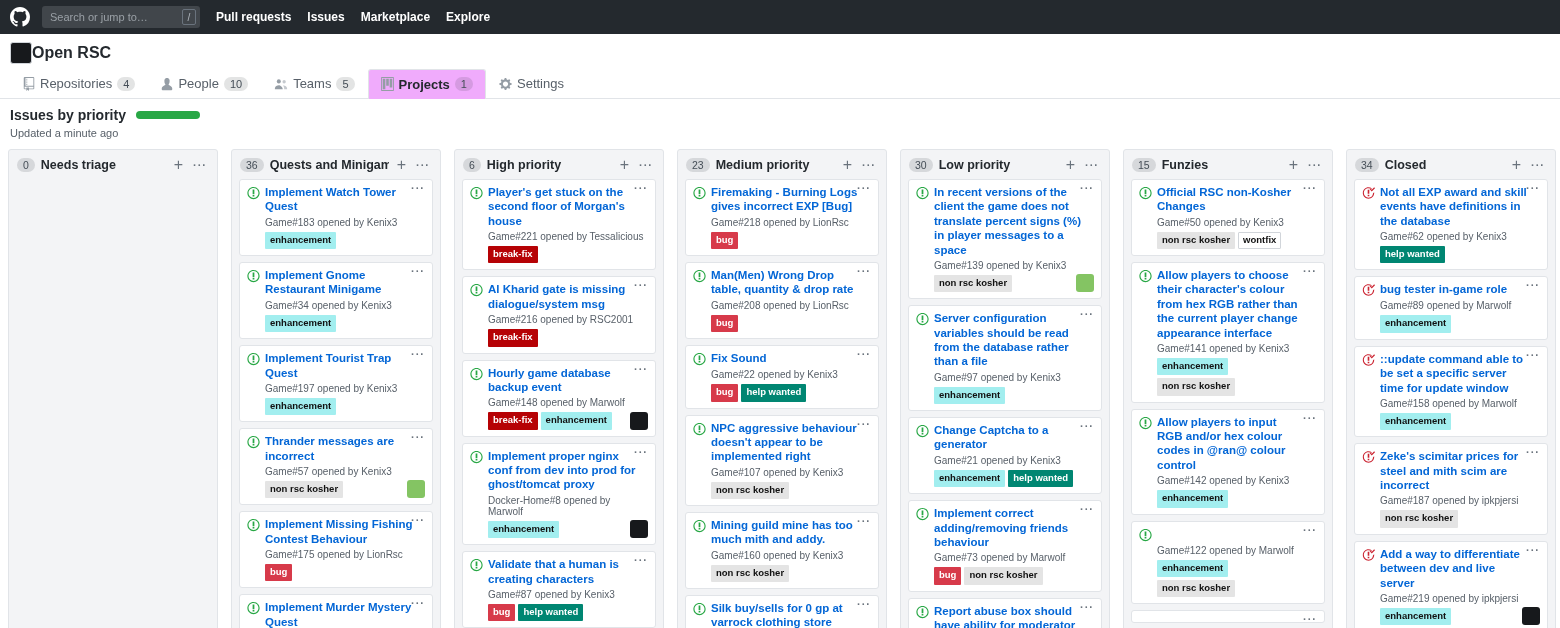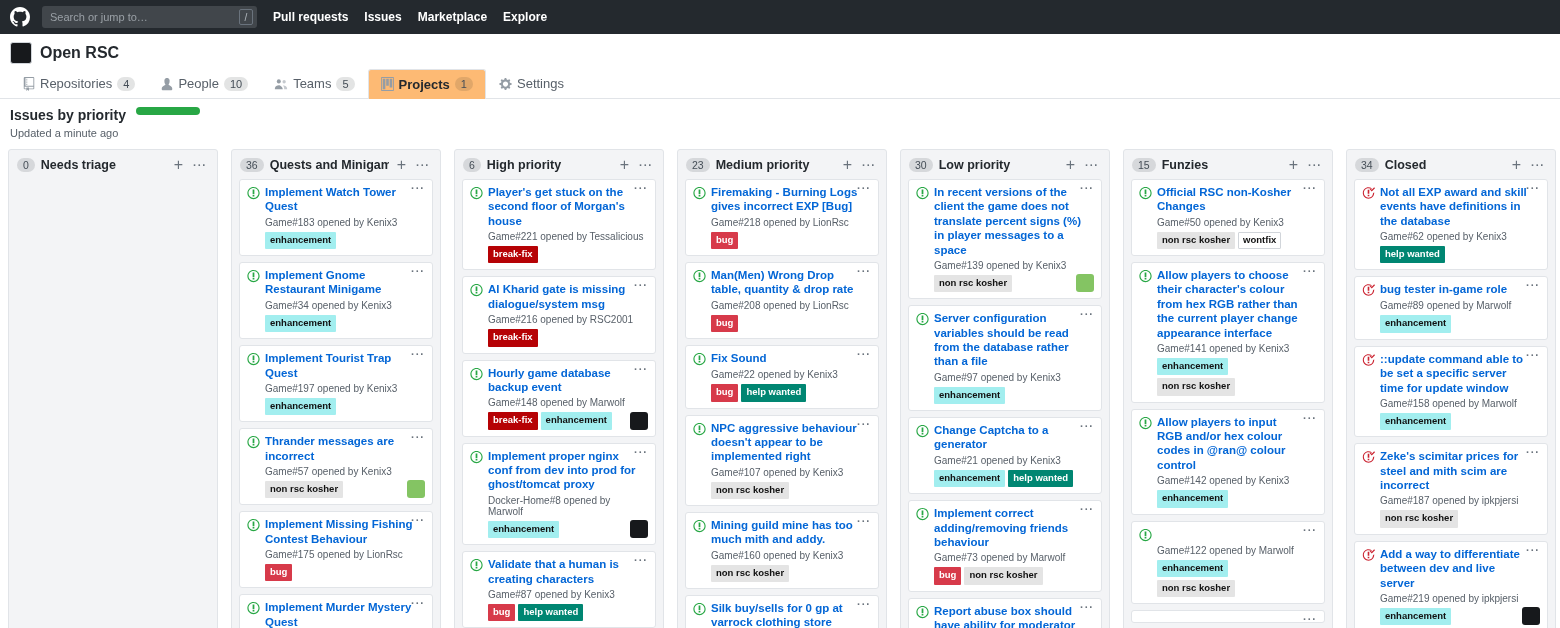--- a/index.html
+++ b/index.html
@@ -3,42 +3,42 @@
 <meta charset="utf-8">
 <style>
   *{box-sizing:border-box;margin:0;padding:0}
   html,body{width:1560px;height:628px;overflow:hidden;background:#fff;
     font-family:"Liberation Sans","DejaVu Sans",sans-serif}
   a{text-decoration:none}
 
   
   .top-header{height:34px;background:#24292e;display:flex;align-items:center;padding:0 10px;gap:12px}
   .logo{width:20px;height:20px;display:inline-flex;color:#fff;flex:none;cursor:pointer}
-  .search-box{position:relative;width:215px;height:22px;background:#41464b;border-radius:3px;display:flex;flex:none}
+  .search-box{position:relative;width:158px;height:22px;background:#41464b;border-radius:3px;display:flex;flex:none}
   .search-input{background:transparent;border:none;outline:none;color:#c7ccd1;font-size:11px;padding:0 22px 0 8px;width:100%;font-family:inherit}
   .search-input::placeholder{color:#9aa0a6}
   .slash-hint{position:absolute;right:4px;top:3px;width:14px;height:16px;border:1px solid #6a737d;border-radius:2px;color:#b1b7bd;font-size:10px;display:flex;align-items:center;justify-content:center}
   .top-nav{display:flex;gap:16px;margin-left:4px}
   .nav-link{color:#fff;font-size:12px;font-weight:700;cursor:pointer}
 
   
-  .org-header{padding:8px 10px 0;display:flex;align-items:center;gap:8px}
+  .org-header{padding:8px 10px 0;display:flex;align-items:center;}
   .org-avatar{width:22px;height:22px;border-radius:3px;background:#17191c;border:1px solid #d1d5da;display:inline-block}
   .org-name{font-size:16px;font-weight:600;color:#24292e}
 
   
   .tabs{display:flex;padding:0 10px;margin-top:5px;border-bottom:1px solid #e1e4e8}
   .tab{display:inline-flex;align-items:center;gap:5px;padding:6px 12px 7px;font-size:13px;color:#586069;cursor:pointer;border:1px solid transparent;border-bottom:none;border-radius:3px 3px 0 0}
   .tab .tab-icon{color:#959da5;display:inline-flex}
-  .tab.active{background:#fdba74;border-color:#e1e4e8;color:#24292e;font-weight:600;margin-bottom:-1px}
+  .tab.active{background:#f0abfc;border-color:#e1e4e8;color:#24292e;font-weight:600;margin-bottom:-1px}
   .tab-count{background:rgba(27,31,35,.12);border-radius:10px;font-size:11px;padding:1px 6px;color:#444d56;font-weight:400}
 
   
   .project-summary{padding:8px 10px 5px}
-  .summary-row{display:flex;align-items:flex-start;gap:10px}
+  .summary-row{display:flex;align-items:center;gap:10px}
   .project-title{font-size:14px;font-weight:700;color:#24292e}
   .progress-bar{width:64px;height:8px;border-radius:4px;overflow:hidden;display:flex;background:#e1e4e8}
   .progress-bar .seg{height:100%}
   .updated{font-size:11px;color:#586069;margin-top:4px}
 
   
   .board{display:flex;gap:13px;padding:5px 8px 0;height:492px;overflow:hidden;align-items:stretch}
   .column{width:210px;flex:none;background:#f3f4f6;border:1px solid #e1e4e8;border-radius:3px;display:flex;flex-direction:column;overflow:hidden}
   .col-header{display:flex;align-items:center;gap:6px;padding:7px 8px 6px;flex:none}
   .col-count{background:rgba(27,31,35,.13);border-radius:10px;font-size:10.5px;padding:1px 6px;color:#444d56}

